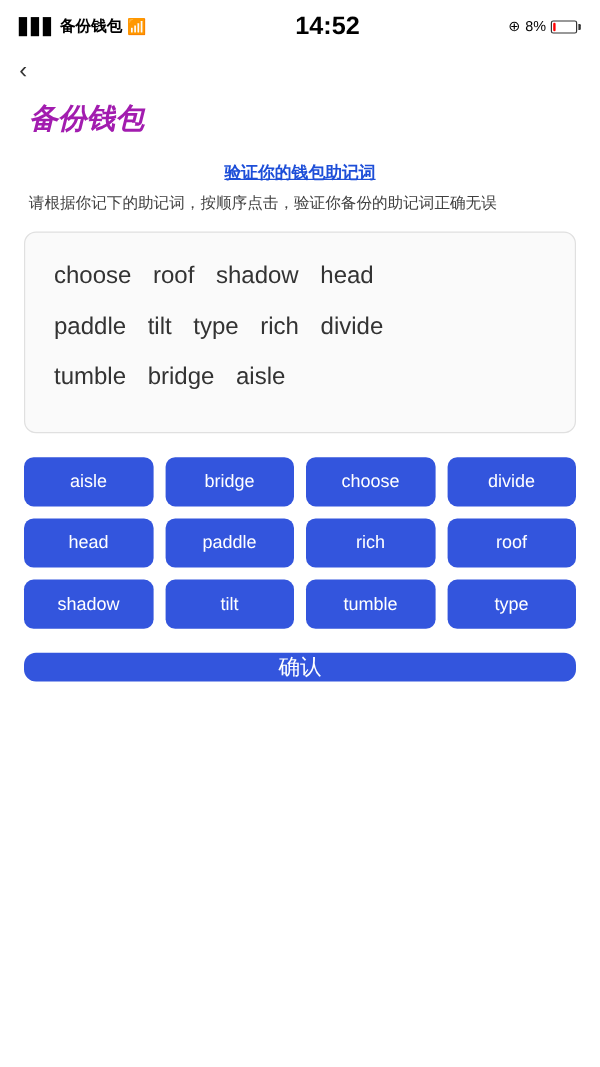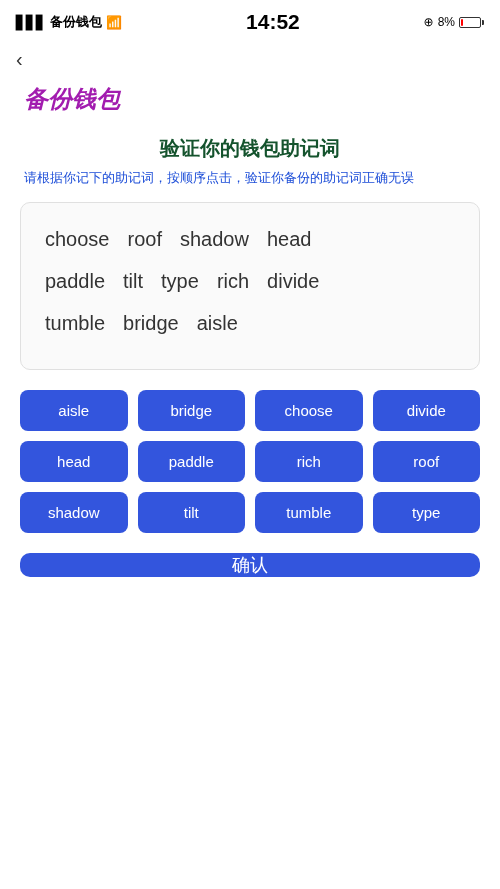--- a/index.html
+++ b/index.html
@@ -82,29 +82,30 @@
       padding: 8px 24px 20px 24px;
       font-size: 24px;
       font-weight: bold;
       color: #a21caf;
       font-style: italic;
     }
 
     
     .section-title {
       text-align: center;
-      font-size: 20px;
+      font-size: 14px;
       font-weight: 600;
-      color: #14532d;
+      color: #1d4ed8;
       margin-bottom: 6px;
+      text-decoration: underline;
     }
     .section-desc {
       text-align: left;
       font-size: 13px;
-      color: #1d4ed8;
+      color: #404040;
       padding: 0 24px;
       margin-bottom: 14px;
       line-height: 1.5;
     }
 
     
     .words-box {
       margin: 0 20px 20px 20px;
       border: 1px solid #e0e0e0;
       border-radius: 10px;

